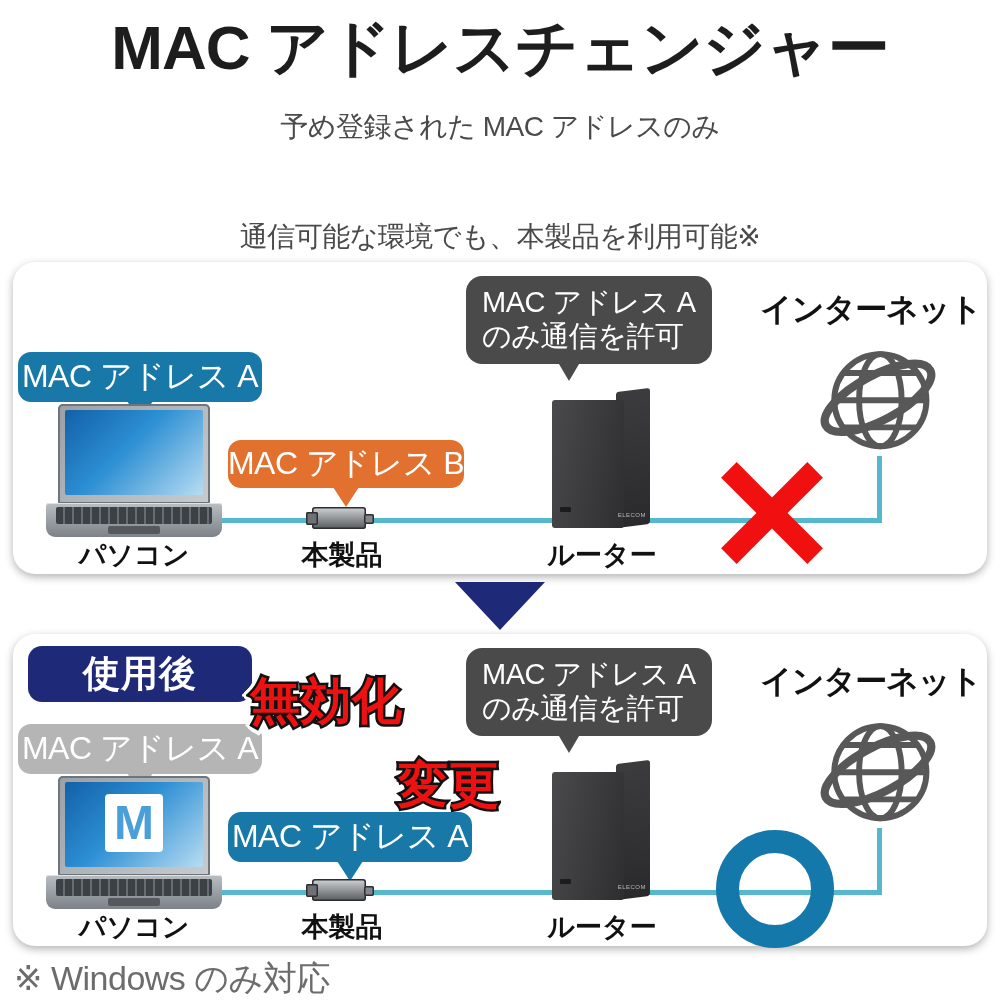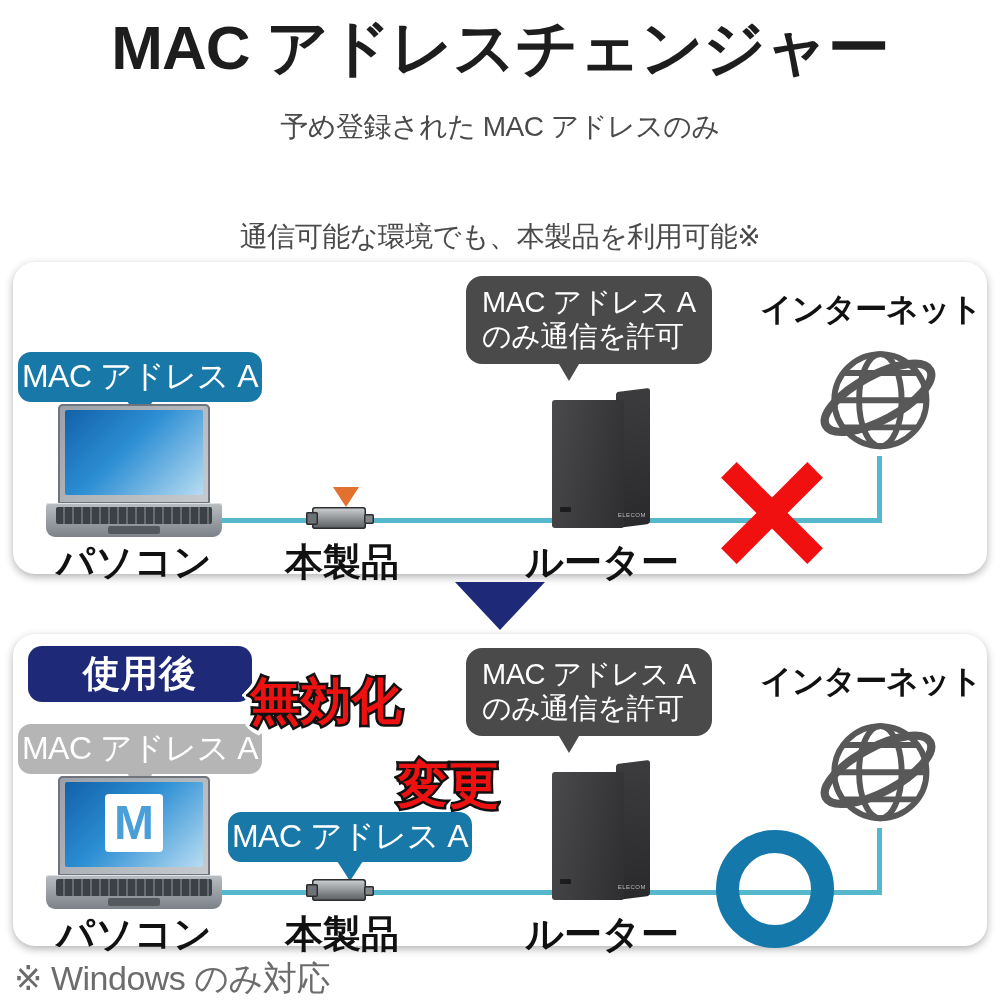--- a/index.html
+++ b/index.html
@@ -61,21 +61,21 @@
   
   .bubble{
     position:absolute;background:#4a4a4a;border-radius:16px;
     color:#fff;font-size:29px;line-height:1.18;
     padding:9px 16px 11px 16px;text-align:left;white-space:nowrap;
     letter-spacing:-.5px;
   }
 
   
   .caption{
-    position:absolute;font-size:38px;font-weight:bold;color:#111;
+    position:absolute;font-size:27px;font-weight:bold;color:#111;
     white-space:nowrap;text-align:center;
   }
 
   
   .net-label{
     position:absolute;font-size:32px;font-weight:bold;color:#111;
     white-space:nowrap;letter-spacing:-1px;
   }
 
   
@@ -205,20 +205,23 @@
   <div class="cable cable-h" style="left:130px;top:514px;width:620px;"></div>
   <div class="cable cable-h" style="left:750px;top:514px;width:132px;"></div>
   <div class="cable cable-v" style="left:877px;top:452px;height:64px;"></div>
 
 
   <div class="addr addr-blue" style="left:18px;top:348px;width:244px;height:50px;">
     <span>MAC アドレス A</span>
   </div>
   <div class="tail tail-blue" style="left:127px;top:397px;"></div>
 
+  <div class="addr addr-orange" style="left:228px;top:436px;width:236px;height:48px;">
+    <span>MAC アドレス B</span>
+  </div>
   <div class="tail tail-orange" style="left:333px;top:483px;"></div>
 
   <div class="bubble" style="left:466px;top:272px;">
     <div>MAC アドレス A</div>
     <div>のみ通信を許可</div>
   </div>
   <div class="tail tail-dark" style="left:556px;top:355px;"></div>
 
   <div class="laptop" style="left:46px;top:400px;width:176px;height:135px;">
     <div class="lid">

